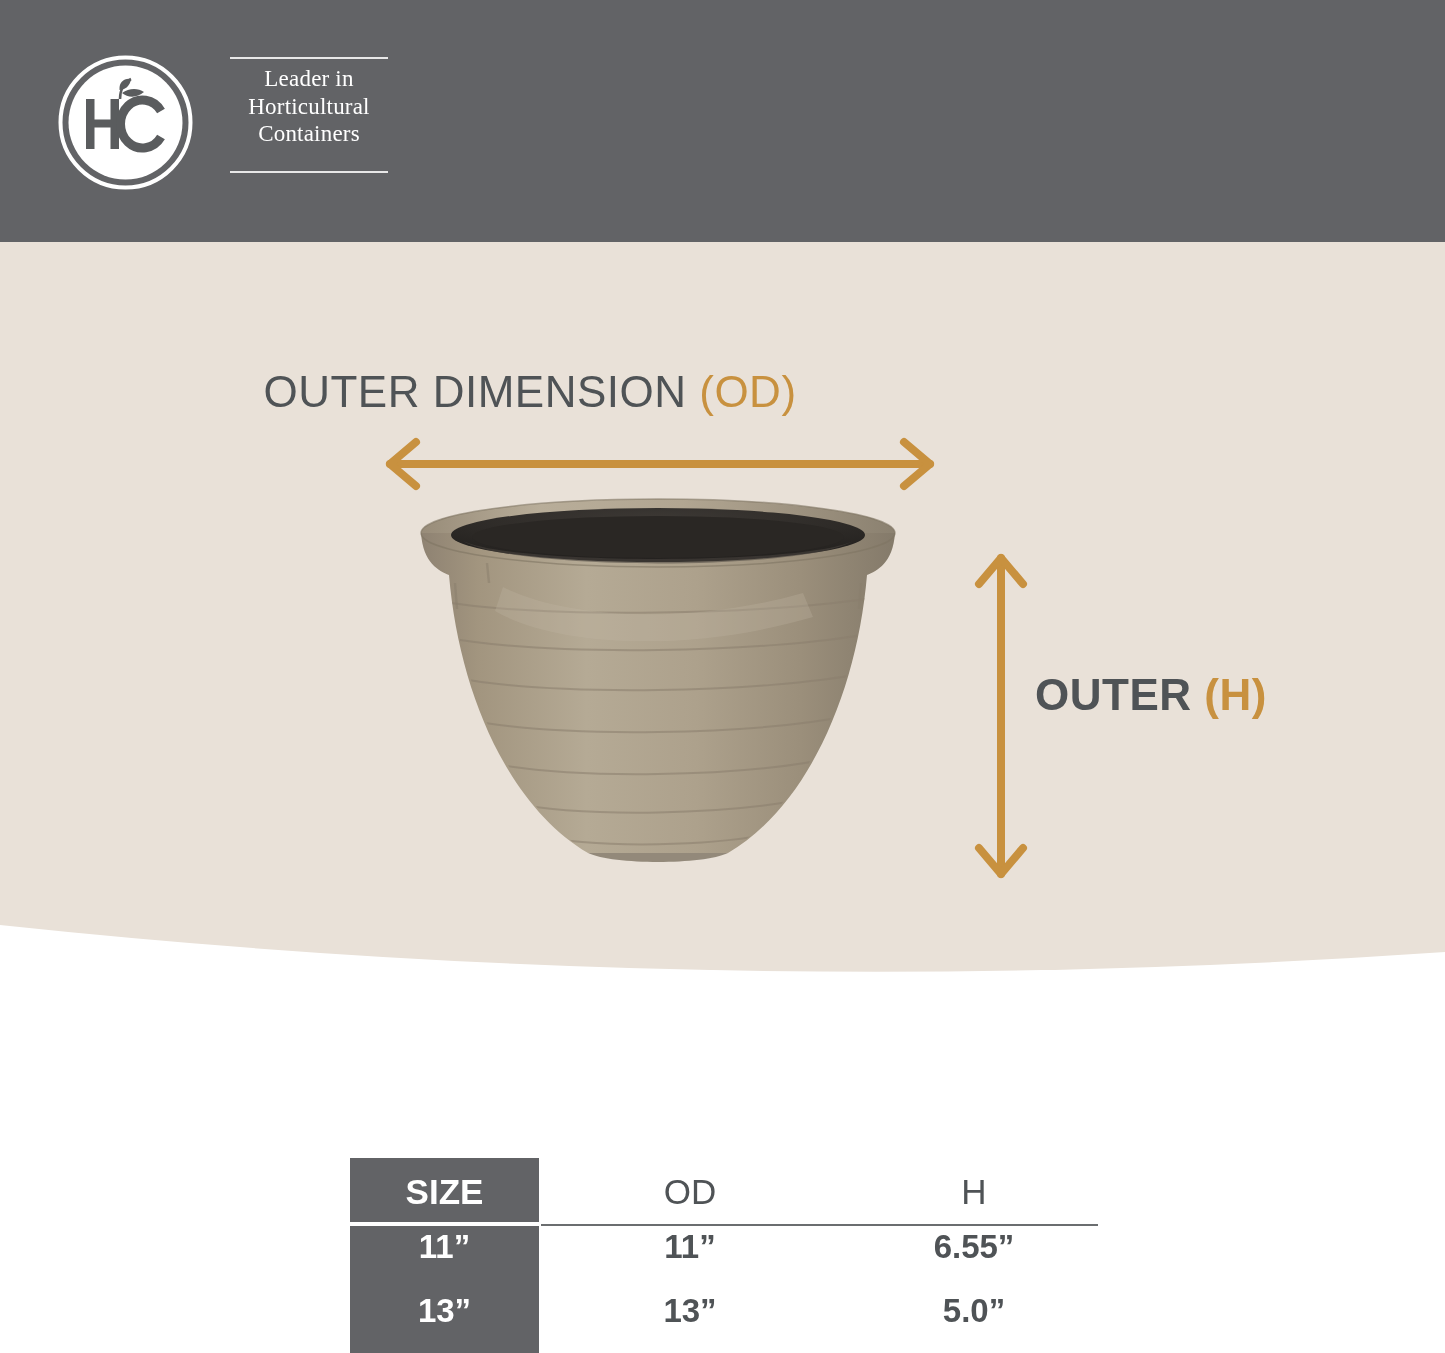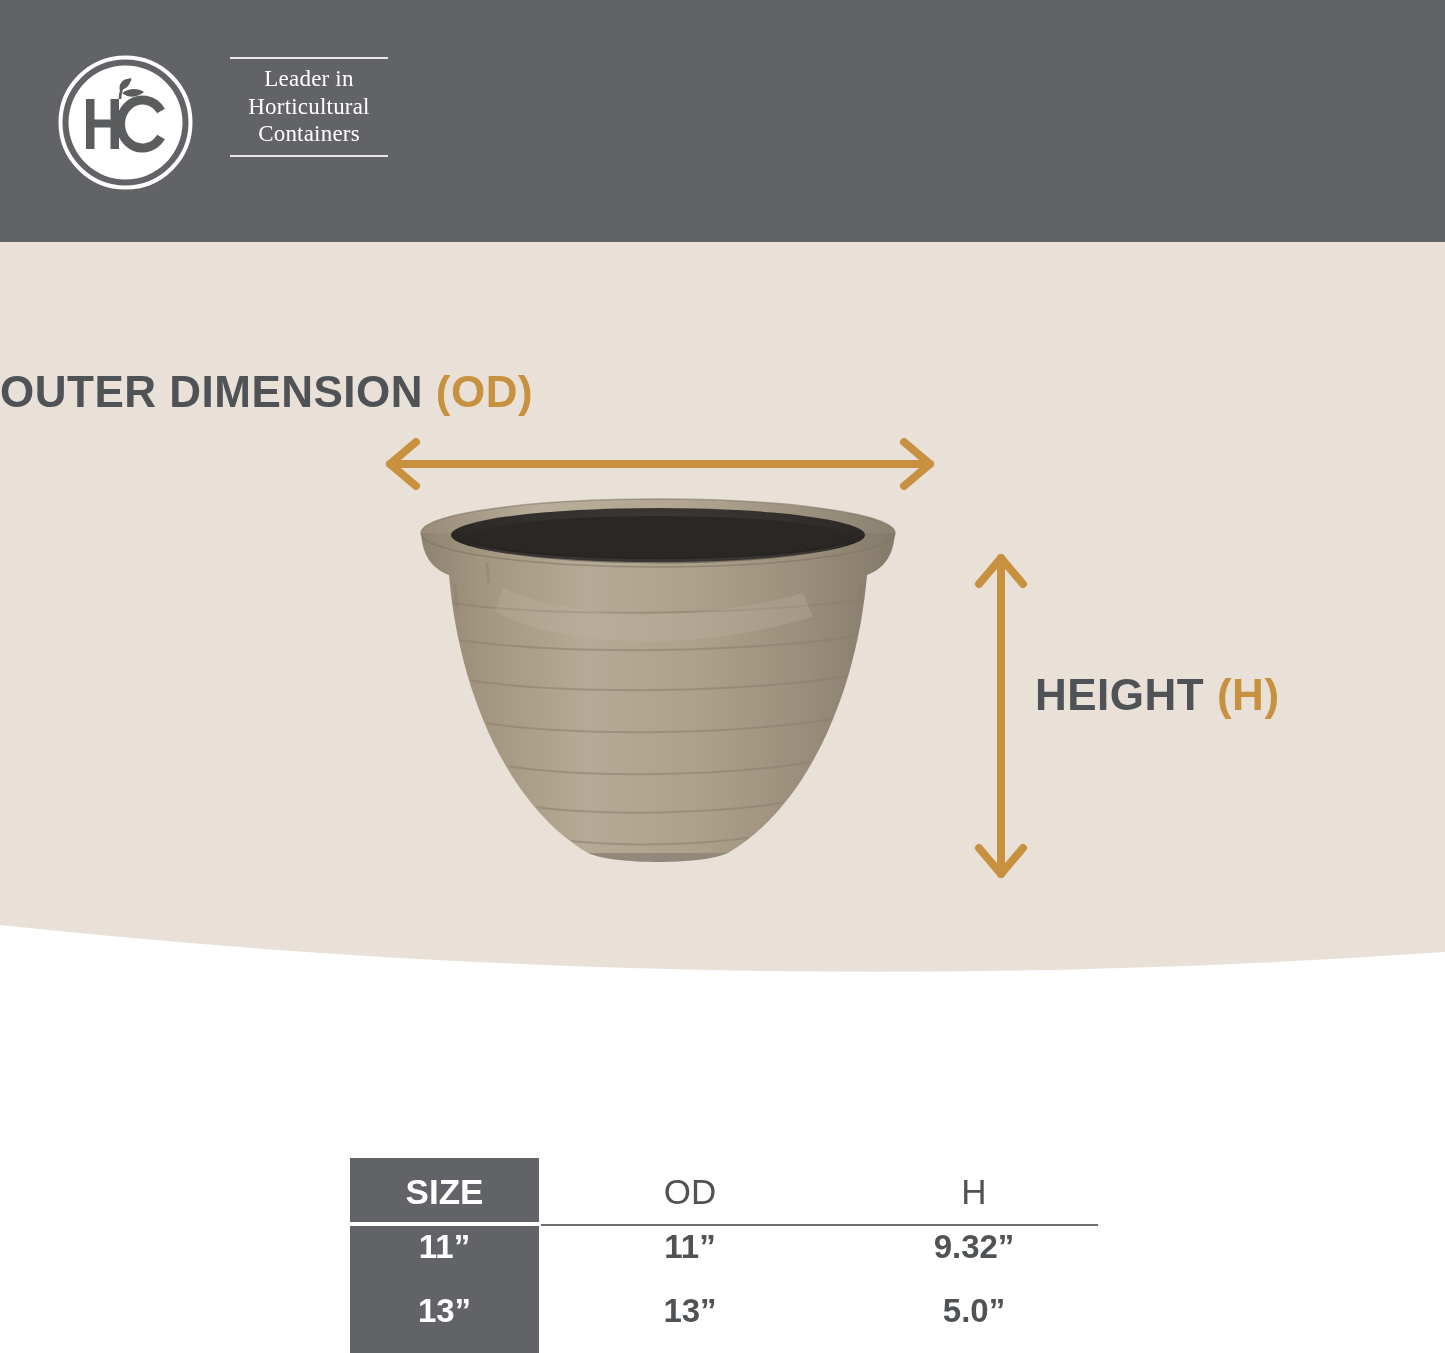--- a/index.html
+++ b/index.html
@@ -44,21 +44,21 @@
   .tagline-rule {
     width: 100%;
     height: 2px;
     background: #e8e8e8;
   }
   #tagline-text {
     color: #ffffff;
     font-family: "Liberation Serif", serif;
     font-size: 23px;
     line-height: 1.20;
-    padding: 6px 0 7px 0;
+    padding: 6px 0 23px 0;
     white-space: pre-line;
     letter-spacing: 0.2px;
   }
   #header-title {
     position: absolute;
     right: 64px; top: 86px;
     color: #ffffff;
     font-family: "Liberation Serif", serif;
     font-size: 58px;
     letter-spacing: 0.5px;
@@ -71,22 +71,23 @@
     left: 0; top: 242px;
     width: 1445px; height: 740px;
     overflow: hidden;
   }
   #hero-bg svg { display: block; }
 
   #od-label {
     position: absolute;
     left: 0; top: 367px;
     width: 1060px;
+    text-align: center;
     font-size: 44px;
-    font-weight: bold;
+    font-weight: normal;
     letter-spacing: 0.5px;
     white-space: nowrap;
   }
   .label-dark { color: #4f5356; }
   .label-gold { color: #c8913f; }
 
   #od-arrow {
     position: absolute;
     left: 380px; top: 436px;
     width: 560px; height: 56px;
@@ -294,35 +295,35 @@
     <svg width="66" height="336" viewBox="0 0 66 336" aria-hidden="true">
       <g stroke="#c8913f" stroke-width="8" fill="none" stroke-linecap="round" stroke-linejoin="round">
         <line x1="33" y1="10" x2="33" y2="326"></line>
         <polyline points="11,36 33,10 55,36"></polyline>
         <polyline points="11,300 33,326 55,300"></polyline>
       </g>
     </svg>
   </div>
 
   <div id="height-label">
-    <span class="label-dark">HEIGHT </span><span class="label-gold">(H)</span>
+    <span class="label-dark">OUTER </span><span class="label-gold">(H)</span>
   </div>
 
   <div id="spec-table">
 
     <div class="size-block" id="size-head-block"></div>
     <div class="size-block" id="size-body-block"></div>
     <div id="head-divider"></div>
 
     <div class="cell head-cell on-dark col-size">SIZE</div>
     <div class="cell head-cell on-light col-od">OD</div>
     <div class="cell head-cell on-light col-h">H</div>
 
     <div class="cell body-cell on-dark  col-size row-1">11”</div>
     <div class="cell body-cell on-light col-od   row-1">11”</div>
-    <div class="cell body-cell on-light col-h    row-1">9.32”</div>
+    <div class="cell body-cell on-light col-h    row-1">6.55”</div>
 
     <div class="cell body-cell on-dark  col-size row-2">13”</div>
     <div class="cell body-cell on-light col-od   row-2">13”</div>
     <div class="cell body-cell on-light col-h    row-2">5.0”</div>
   </div>
 
 </div>
 
 </body></html>

